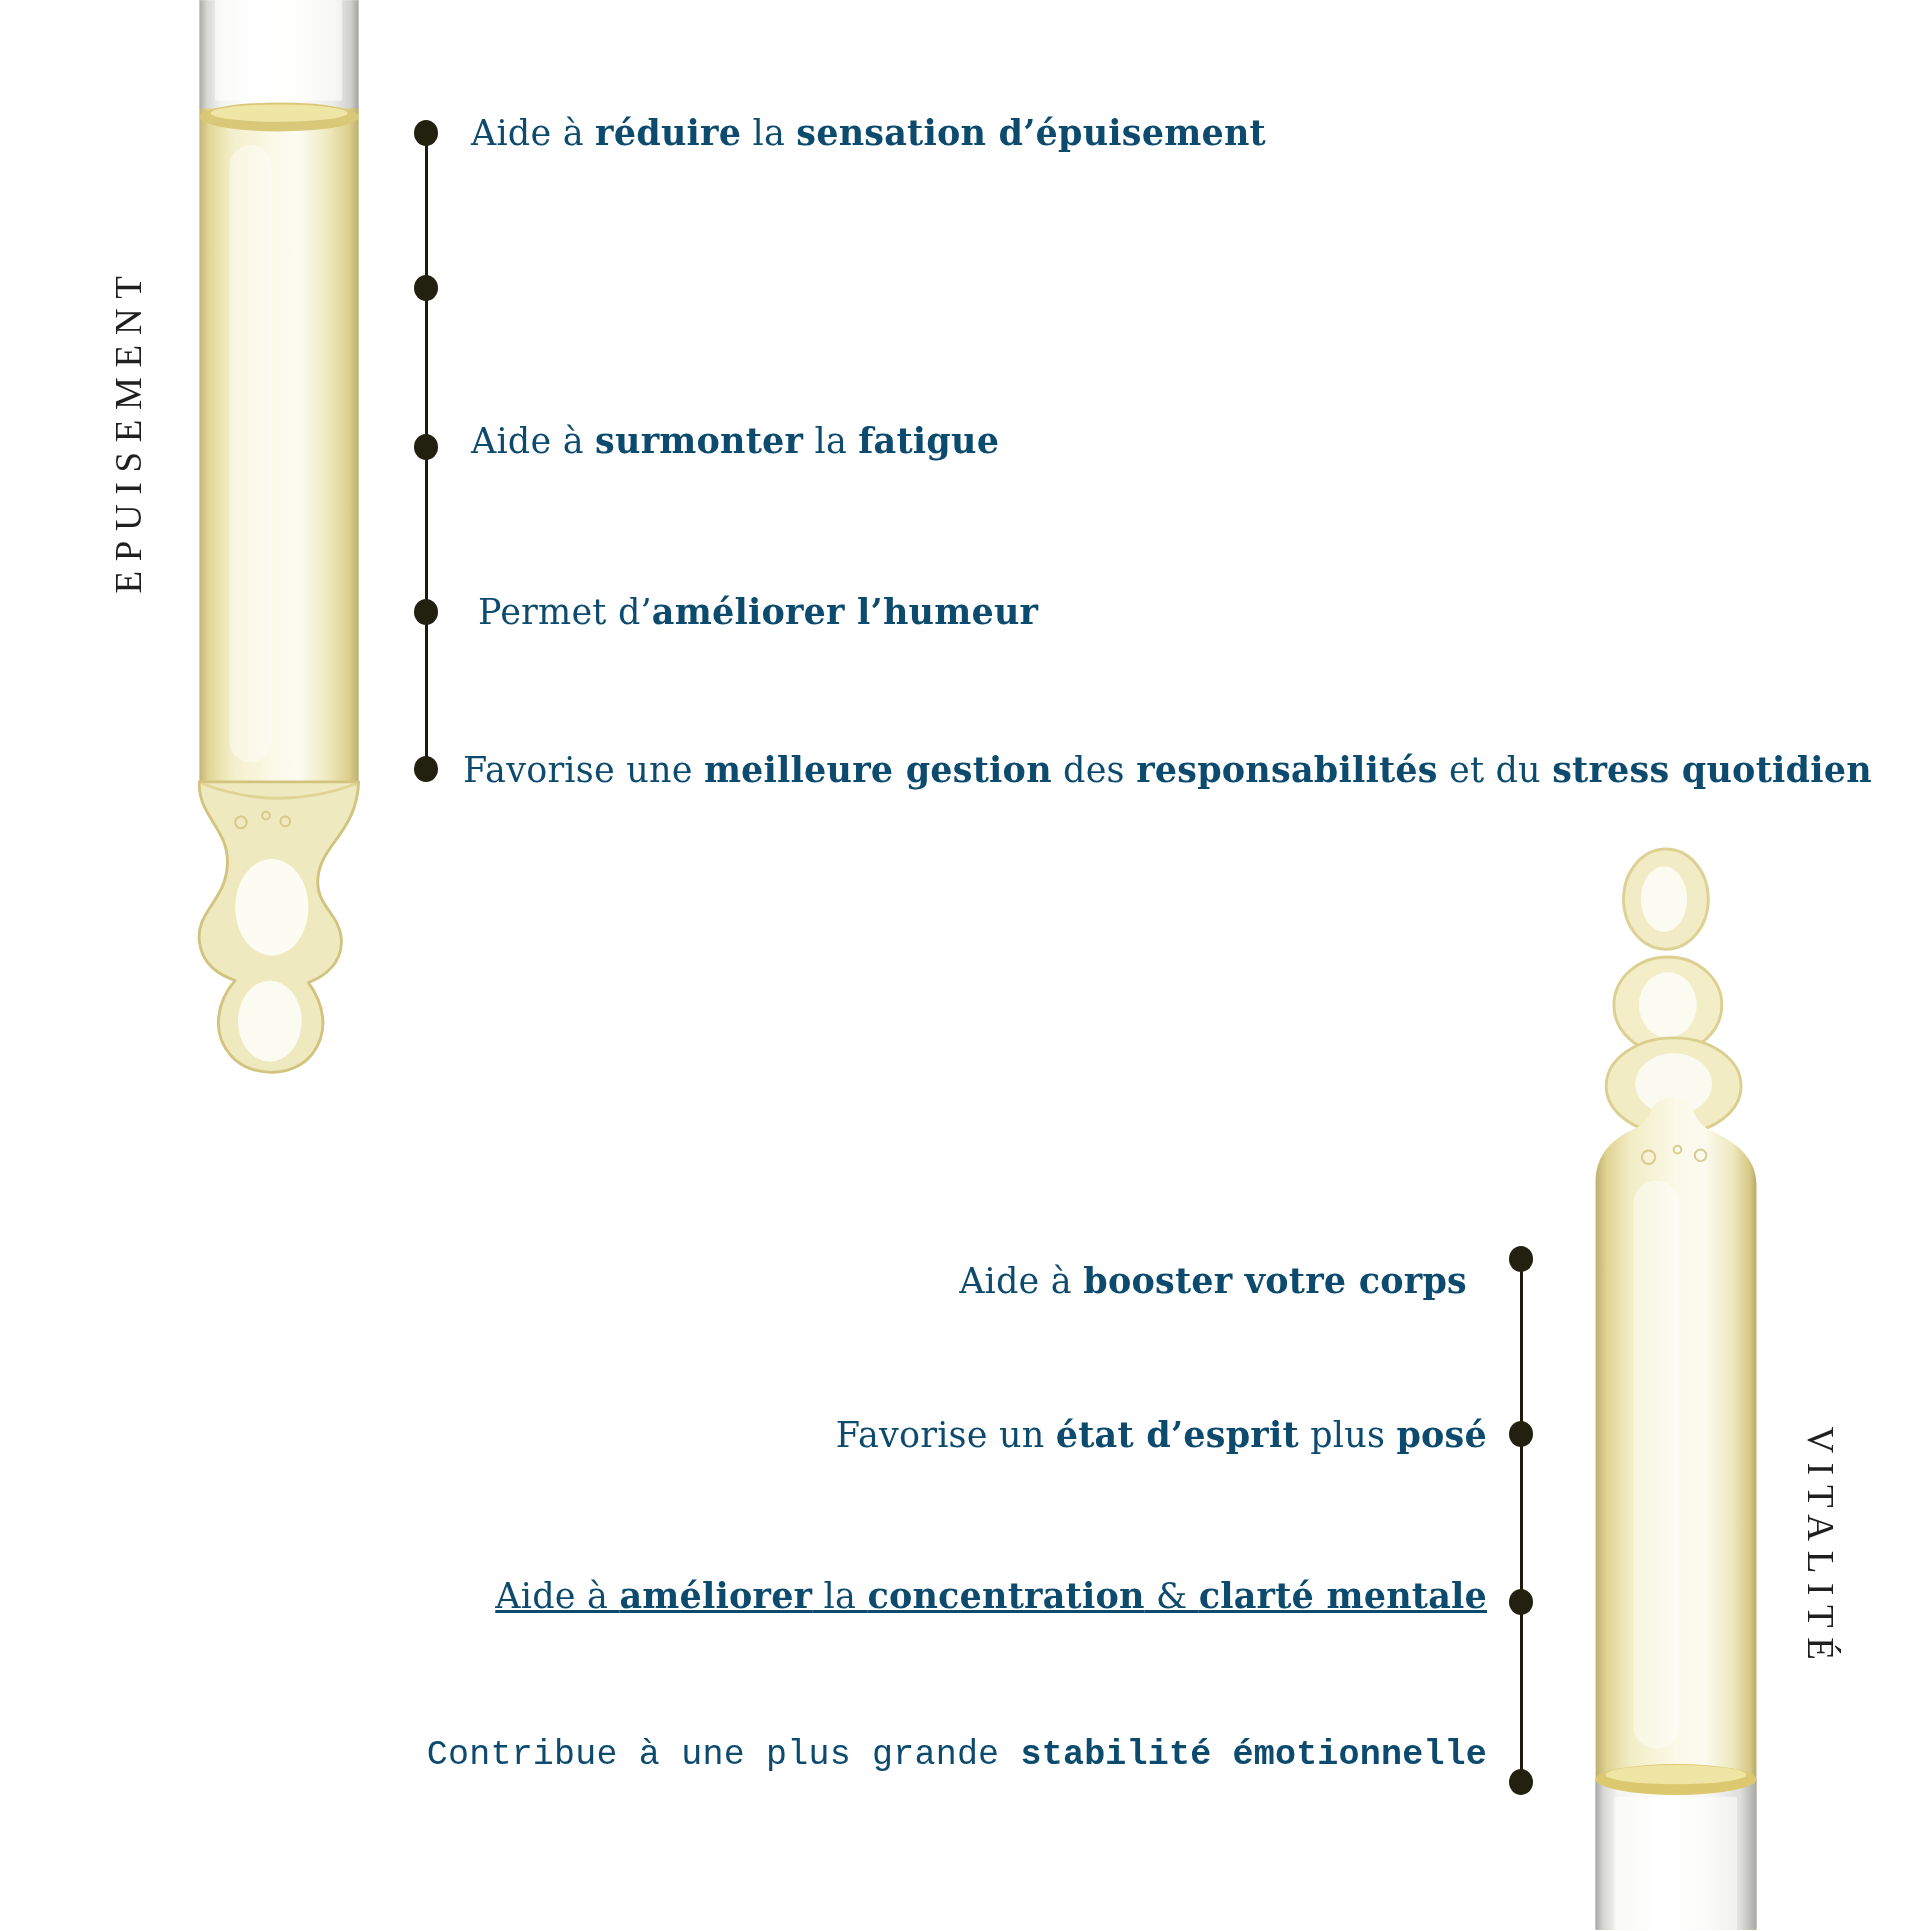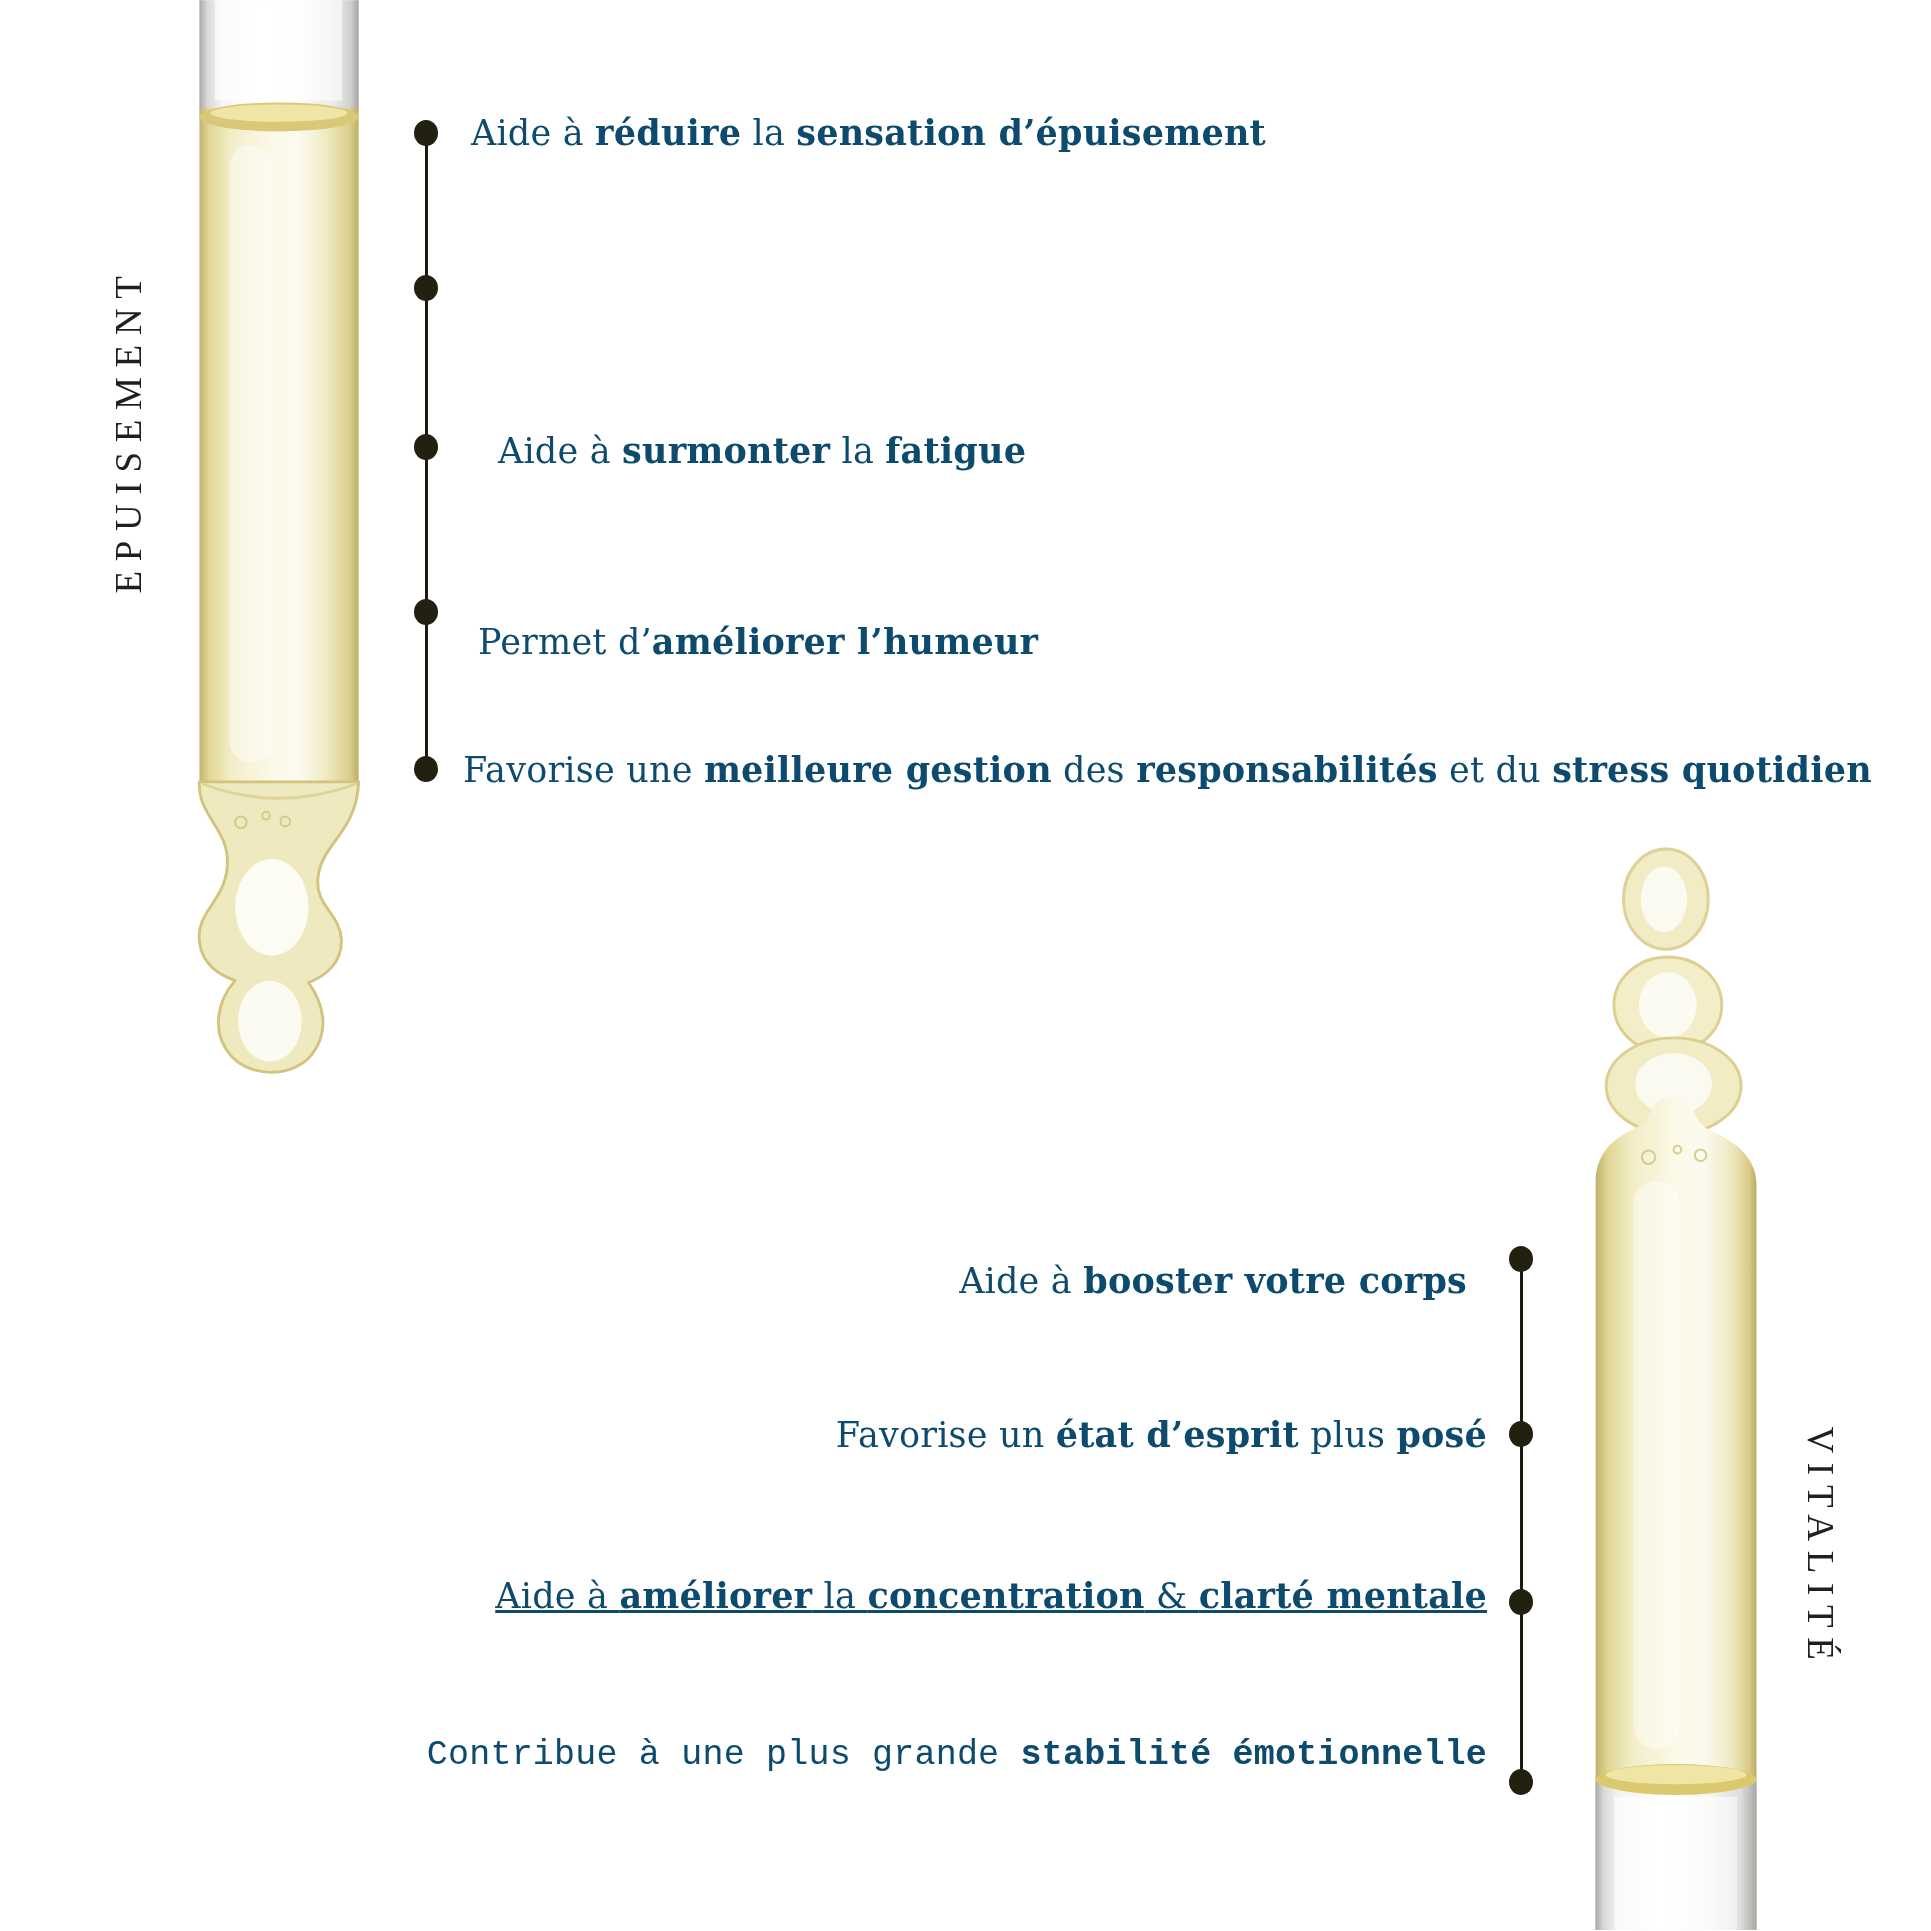--- a/index.html
+++ b/index.html
@@ -136,22 +136,22 @@
   <div class="vlabel rot-cw" style="left:1820px;top:1548px;">VITALITÉ</div>
 
   <div class="connector" style="left:425px;top:133px;height:636px;"></div>
   <div class="dot" style="left:414px;top:120px;"></div>
   <div class="dot" style="left:414px;top:275px;"></div>
   <div class="dot" style="left:414px;top:434px;"></div>
   <div class="dot" style="left:414px;top:599px;"></div>
   <div class="dot" style="left:414px;top:756px;"></div>
 
   <div class="benefit" style="left:471px;top:133px;"><span>Aide à </span><b>réduire</b><span> la </span><b>sensation d’épuisement</b></div>
-  <div class="benefit" style="left:471px;top:451px;margin-left:27px;"><span>Aide à </span><b>surmonter</b><span> la </span><b>fatigue</b></div>
-  <div class="benefit" style="left:478px;top:612px;margin-top:30px;"><span>Permet d’</span><b>améliorer l’humeur</b></div>
+  <div class="benefit" style="left:471px;top:441px;"><span>Aide à </span><b>surmonter</b><span> la </span><b>fatigue</b></div>
+  <div class="benefit" style="left:478px;top:612px;"><span>Permet d’</span><b>améliorer l’humeur</b></div>
   <div class="benefit" style="left:463px;top:770px;"><span>Favorise une </span><b>meilleure gestion</b><span> des </span><b>responsabilités</b><span> et du </span><b>stress quotidien</b></div>
 
   <div class="connector" style="left:1520px;top:1259px;height:523px;"></div>
   <div class="dot" style="left:1509px;top:1246px;"></div>
   <div class="dot" style="left:1509px;top:1421px;"></div>
   <div class="dot" style="left:1509px;top:1589px;"></div>
   <div class="dot" style="left:1509px;top:1769px;"></div>
 
   <div class="benefit" style="right:464px;top:1281px;"><span>Aide à </span><b>booster votre corps</b></div>
   <div class="benefit" style="right:444px;top:1435px;"><span>Favorise un </span><b>état d’esprit</b><span> plus </span><b>posé</b></div>

